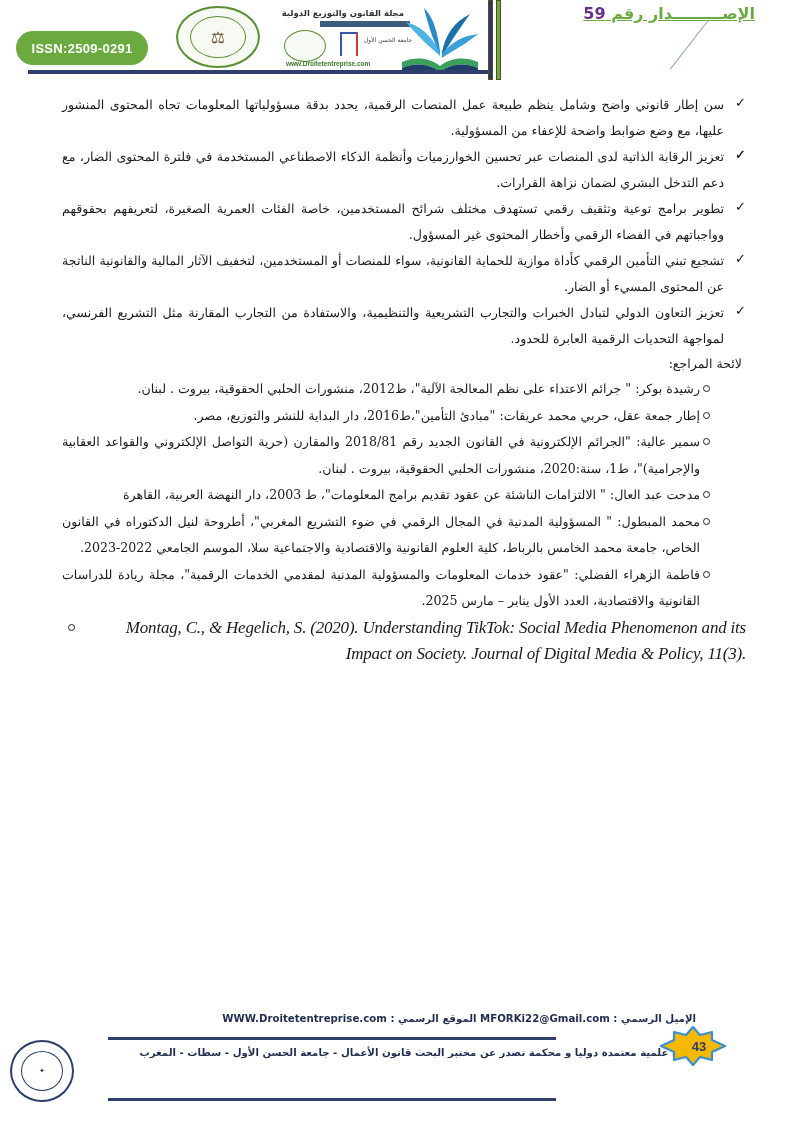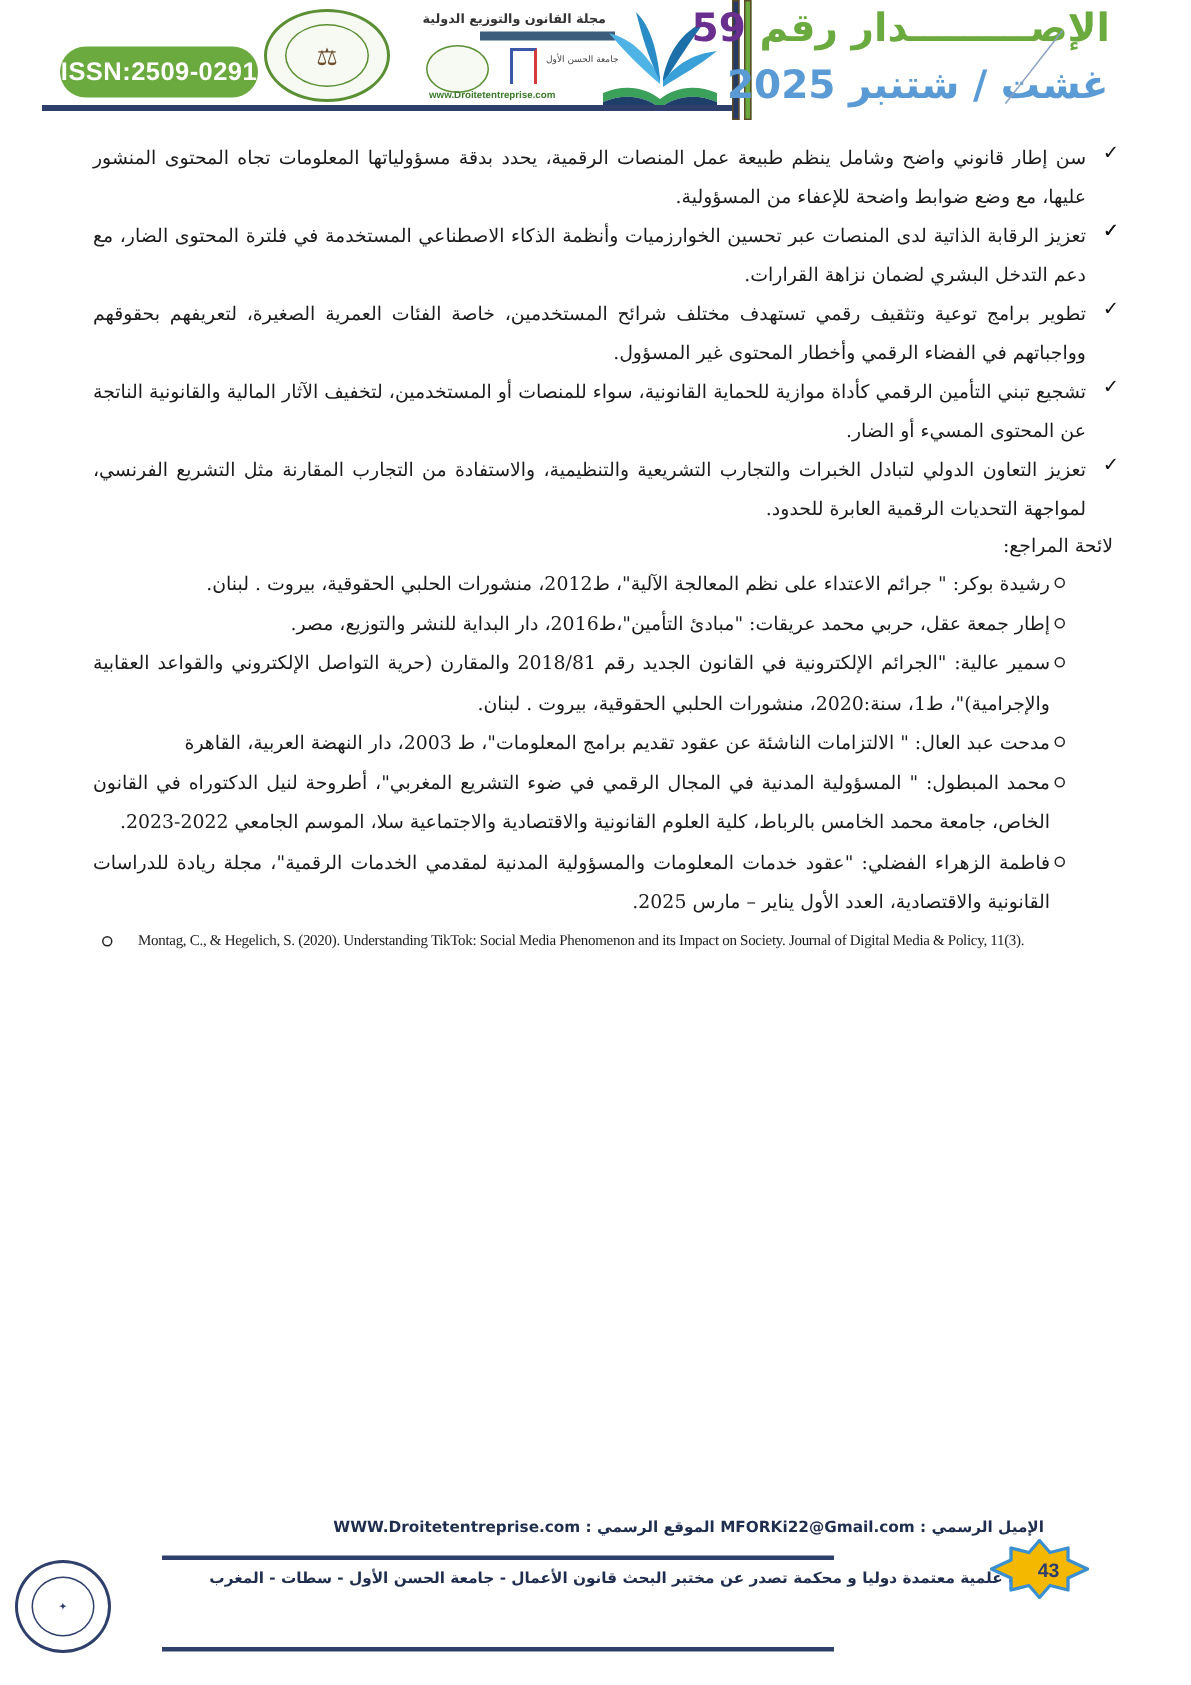--- a/index.html
+++ b/index.html
@@ -1,23 +1,23 @@
 <!DOCTYPE html>
 <html><head>
 <meta charset="utf-8">
 <style>
   html, body { margin: 0; padding: 0; background: #ffffff; }
   body { width: 794px; height: 1123px; position: relative; overflow: hidden;
          font-family: "DejaVu Serif", serif; color: #1a1a1a; }
 
   
   .header { position: absolute; left: 0; top: 0; width: 794px; height: 85px; }
-  .issn { position: absolute; left: 40px; top: 31px; width: 132px; height: 34px;
+  .issn { position: absolute; left: 16px; top: 31px; width: 132px; height: 34px;
           background: #6aaa3e; border-radius: 17px; color: #fff;
-          font-family: "Liberation Sans", sans-serif; font-size: 17px; font-weight: bold;
+          font-family: "Liberation Sans", sans-serif; font-size: 13px; font-weight: bold;
           display: flex; align-items: center; justify-content: center; letter-spacing: 0.3px; }
   .header-rule { position: absolute; left: 28px; top: 70px; width: 460px; height: 4px; background: #2e3f6b; }
   .seal { position: absolute; left: 176px; top: 6px; width: 84px; height: 62px; border-radius: 50%;
           border: 2px solid #5b8f34; box-sizing: border-box; background: #f6faf2;
           display: flex; align-items: center; justify-content: center; }
   .seal-inner { width: 54px; height: 40px; border-radius: 50%; border: 1px solid #5b8f34;
                 display: flex; align-items: center; justify-content: center;
                 font-size: 16px; color: #6b4d2e; }
   .journal-logo { position: absolute; left: 282px; top: 4px; width: 160px; height: 64px; }
   .jl-title { position: absolute; right: 38px; top: 4px; font-size: 8.5px; font-weight: bold;
@@ -27,40 +27,40 @@
              border: 1.5px solid #5b8f34; background: #f6faf2; }
   .jl-castle { position: absolute; left: 58px; top: 28px; width: 14px; height: 22px;
                border: 2px solid #3b58a8; border-bottom: none; border-right-color: #d63b3b; }
   .jl-uni { position: absolute; left: 82px; top: 32px; font-size: 6px; color: #444; font-family: "DejaVu Sans", sans-serif; }
   .jl-url { position: absolute; left: 4px; top: 56px; font-size: 6.5px; font-weight: bold; color: #3a7a2a;
             font-family: Liberation Sans, sans-serif; }
   .book-icon { position: absolute; left: 400px; top: 4px; width: 80px; height: 72px; }
   .vbar { position: absolute; top: 0; width: 5px; height: 80px; border: 1px solid #5b4a2a; box-sizing: border-box; }
   .vbar.navy { left: 488px; background: #253a63; }
   .vbar.green { left: 496px; background: #6aaa3e; }
-  .issue-line { position: absolute; right: 54px; top: 4px; direction: rtl; white-space: nowrap;
-                font-family: "DejaVu Sans", sans-serif; font-weight: bold; font-size: 26px; color: #6aaa3e; }
+  .issue-line { position: absolute; right: 39px; top: 4px; direction: rtl; white-space: nowrap;
+                font-family: "DejaVu Sans", sans-serif; font-weight: bold; font-size: 16px; color: #6aaa3e; text-decoration: underline; }
   .issue-line .num { color: #6a2e8e; }
   .date-line { position: absolute; right: 55px; top: 42px; direction: rtl; white-space: nowrap;
                font-family: "DejaVu Sans", sans-serif; font-weight: bold; font-size: 26px; color: #5b9bd5; }
   .slash-deco { position: absolute; left: 708px; top: 20px; width: 1px; height: 62px;
                 background: #8aa0c0; transform: rotate(38deg); transform-origin: top left; }
 
   
   .content { position: absolute; left: 62px; top: 92px; width: 684px; direction: rtl; }
   .bullet { position: relative; padding-right: 22px; font-size: 12.6px; line-height: 26px;
             text-align: justify; text-align-last: right; }
   .bullet .check { position: absolute; right: 0; top: 0; font-size: 13px; line-height: 22px; color: #111; }
   .refs-title { font-size: 12.6px; line-height: 24px; margin-top: 0px; padding-right: 4px; }
   .ref { position: relative; padding-right: 46px; font-size: 12.6px; line-height: 26.5px;
          text-align: justify; text-align-last: right; }
   .ref .circle { position: absolute; right: 36px; top: 9px; width: 7px; height: 7px;
                  border: 1.2px solid #222; border-radius: 50%; box-sizing: border-box; }
-  .ref-latin { direction: ltr; text-align: left; position: relative; padding-left: 30px; margin-left: 0;
-               font-family: "Liberation Serif", serif; font-size: 10px; line-height: 26px; letter-spacing: -0.2px; }
+  .ref-latin { direction: ltr; text-align: right; position: relative; padding-left: 30px; margin-left: 0;
+               font-family: "Liberation Serif", serif; font-size: 17px; line-height: 26px; letter-spacing: -0.2px; font-style: italic; }
   .ref-latin .circle { position: absolute; left: 6px; top: 9px; width: 7px; height: 7px;
                        border: 1.2px solid #222; border-radius: 50%; box-sizing: border-box; }
 
   
   .footer-rule { position: absolute; left: 108px; width: 448px; height: 3px; background: #2e3f6b; }
   .footer-rule.top { top: 1037px; }
   .footer-rule.bottom { top: 1098px; }
   .footer-line1 { position: absolute; right: 98px; top: 1047px; direction: rtl; white-space: nowrap;
                   font-family: "DejaVu Sans", sans-serif; font-size: 10.2px; font-weight: bold; color: #1f2d4e; }
   .footer-line2 { position: absolute; right: 98px; top: 1013px; direction: rtl; white-space: nowrap;
@@ -100,21 +100,20 @@
     <path d="M42 48 C46 30, 54 18, 70 10 C60 24, 52 36, 42 52 Z" fill="#1c6fa8"></path>
     <path d="M42 50 C52 38, 62 32, 78 30 C66 40, 54 46, 42 54 Z" fill="#3aa0d8"></path>
     <path d="M2 58 C16 52, 30 54, 40 62 C50 54, 64 52, 78 58 L78 64 C64 58, 50 60, 40 68 C30 60, 16 58, 2 64 Z" fill="#3aa05a"></path>
     <path d="M2 64 C16 58, 30 60, 40 68 C50 60, 64 58, 78 64 L78 68 L2 68 Z" fill="#1f3f6b"></path>
   </svg>
 
   <div class="vbar navy"></div>
   <div class="vbar green"></div>
 
   <div class="issue-line"><span>الإصـــــــــدار رقم </span><span class="num">59</span></div>
-  <div class="date-line">غشت / شتنبر 2025</div>
   <div class="slash-deco"></div>
 
   <div class="header-rule"></div>
 </div>
 
 <div class="content">
   <div>
     <div class="bullet">
       <span class="check">✓</span>
       <span>سن إطار قانوني واضح وشامل ينظم طبيعة عمل المنصات الرقمية، يحدد بدقة مسؤولياتها المعلومات تجاه المحتوى المنشور عليها، مع وضع ضوابط واضحة للإعفاء من المسؤولية.</span>

